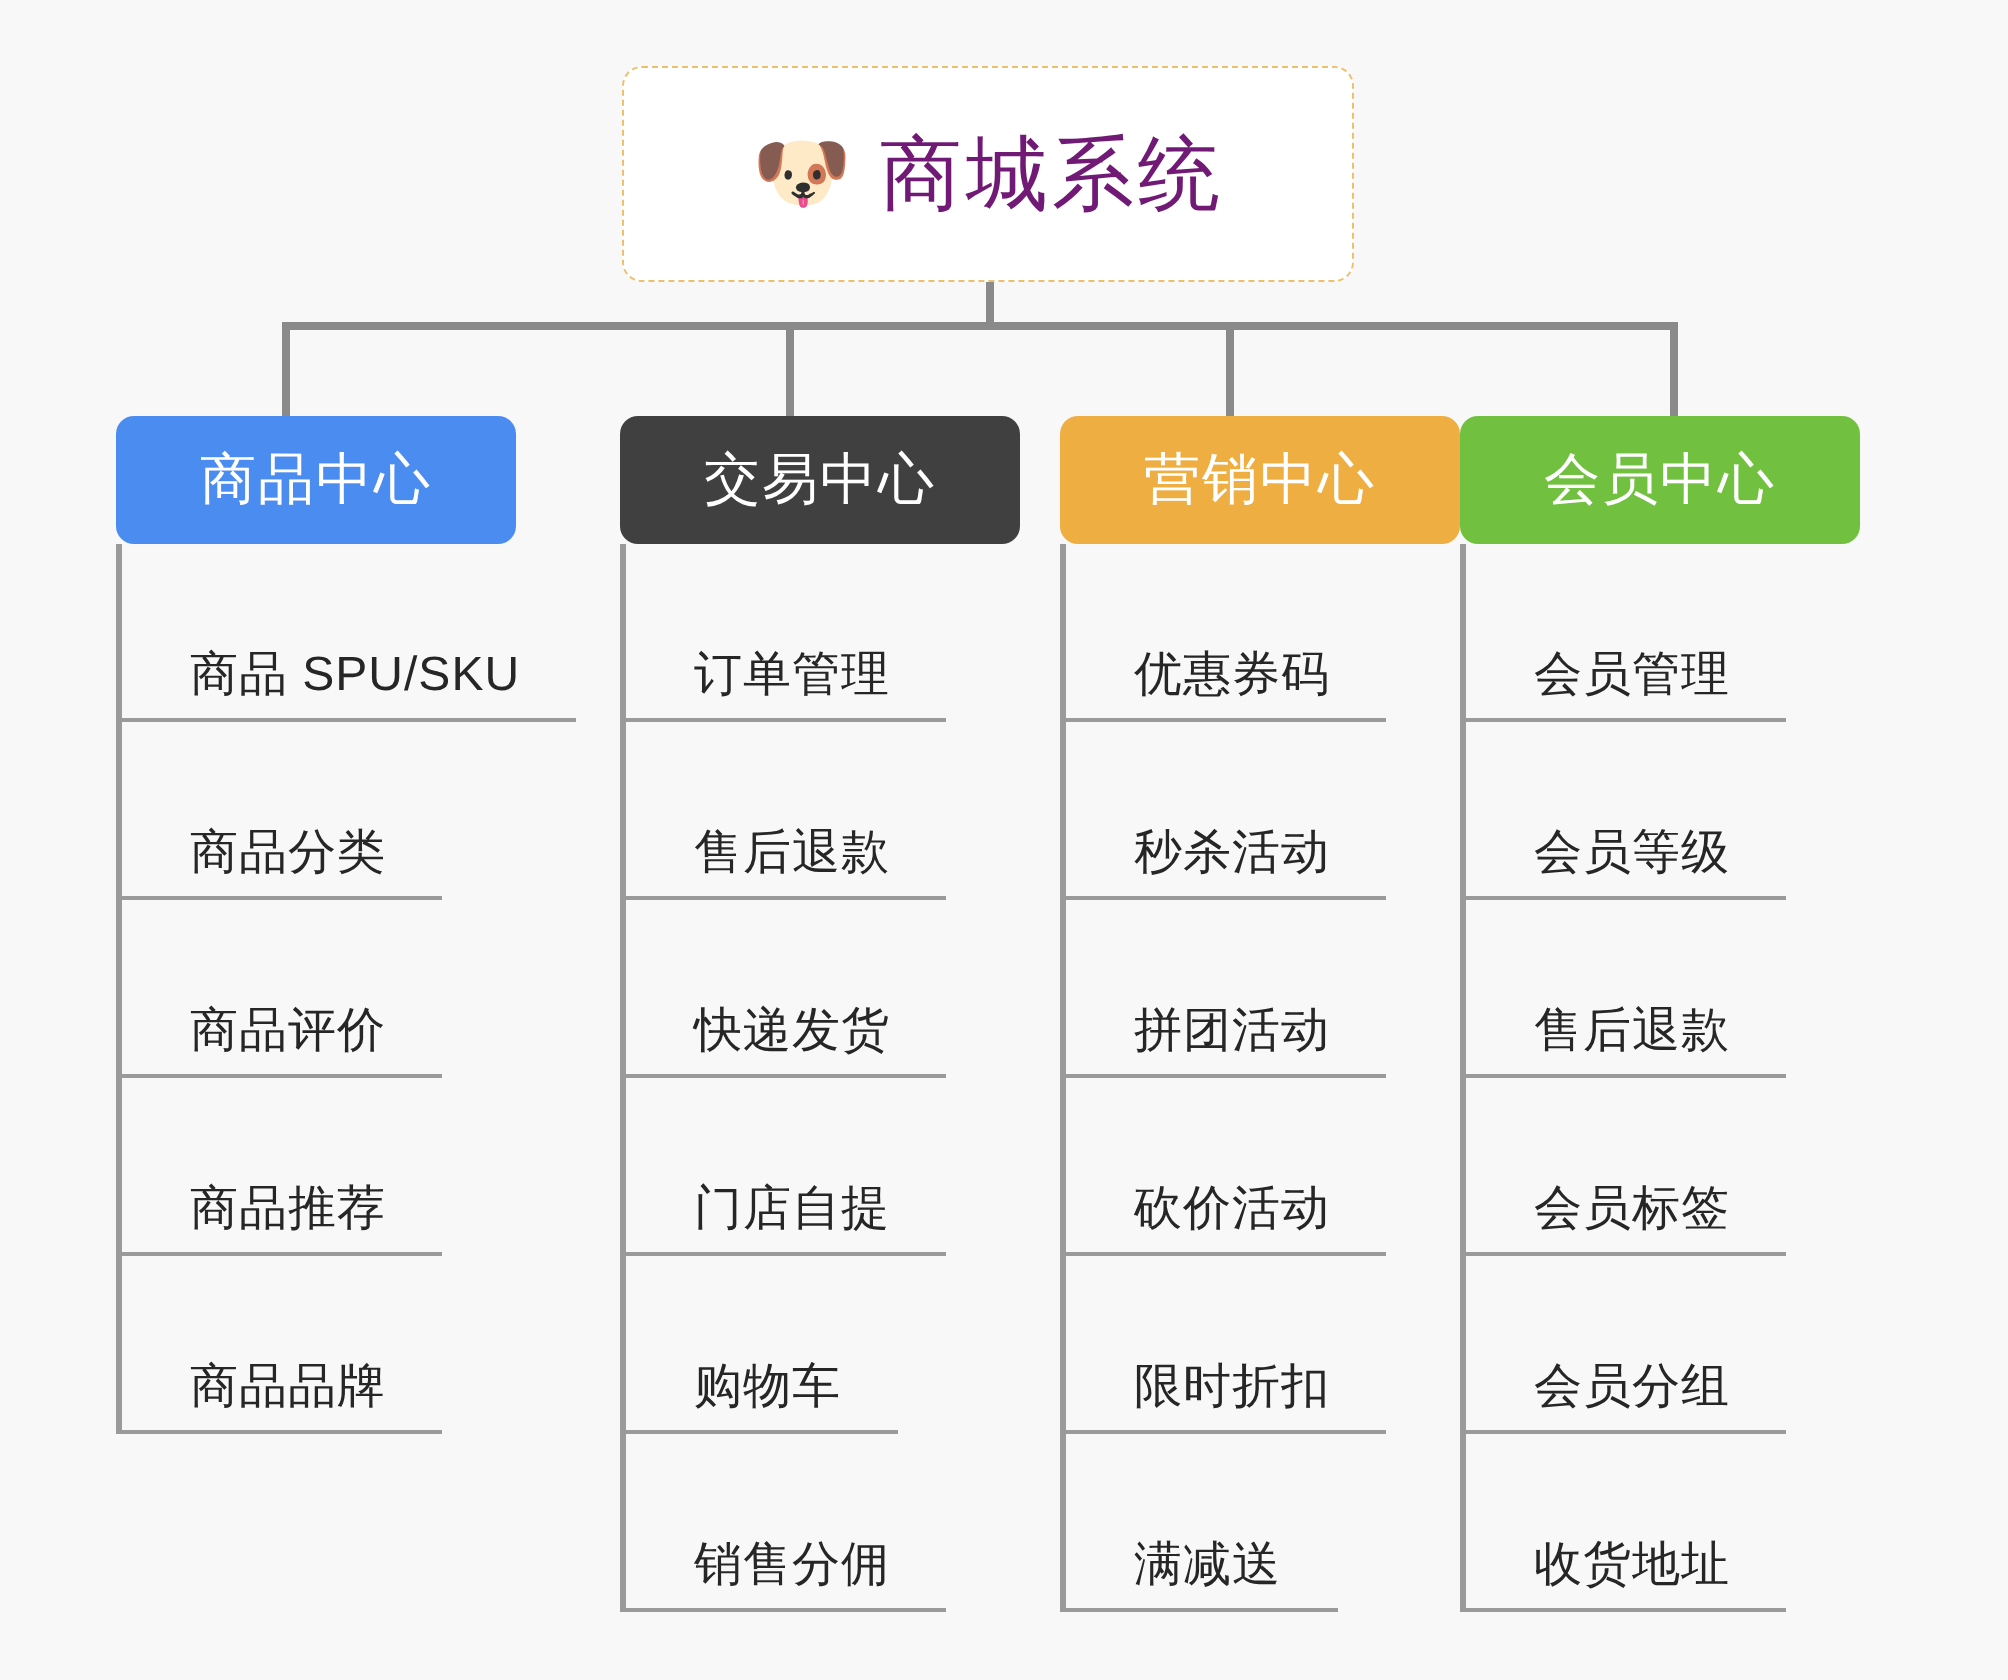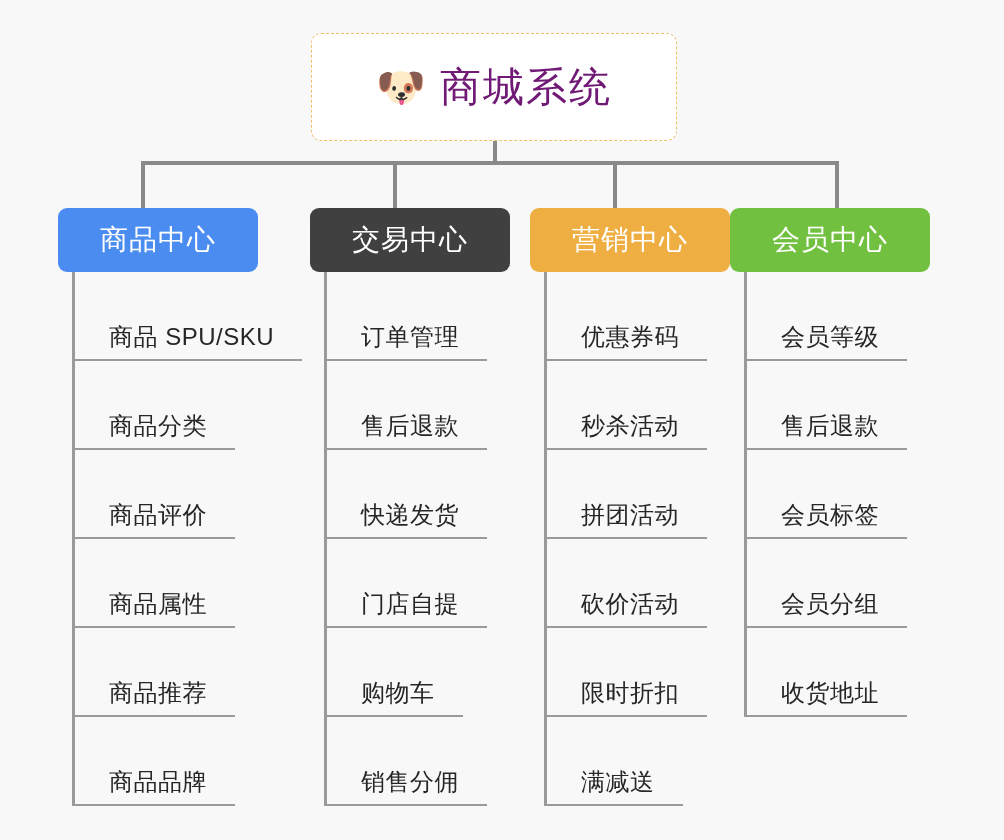--- a/index.html
+++ b/index.html
@@ -87,21 +87,20 @@
   }
   .cat-label {
     color: #ffffff;
     font-size: 28px;
     letter-spacing: 1px;
     white-space: nowrap;
   }
 
   
   .leaf-stack {
-    margin-left: 14px;
     border-left: 3px solid #9a9a9a;
     padding-top: 0;
   }
   .leaf {
     height: 89px;
     display: flex;
     align-items: flex-end;
     box-sizing: border-box;
   }
   .leaf-inner {
@@ -140,23 +139,20 @@
       <div class="leaf">
           <div class="leaf-inner"><span class="leaf-label">商品 SPU/SKU</span></div>
         </div>
       <div class="leaf">
           <div class="leaf-inner"><span class="leaf-label">商品分类</span></div>
         </div>
       <div class="leaf">
           <div class="leaf-inner"><span class="leaf-label">商品评价</span></div>
         </div>
       <div class="leaf">
-          <div class="leaf-inner"><span class="leaf-label">商品属性</span></div>
-        </div>
-      <div class="leaf">
           <div class="leaf-inner"><span class="leaf-label">商品推荐</span></div>
         </div>
       <div class="leaf">
           <div class="leaf-inner"><span class="leaf-label">商品品牌</span></div>
         </div>
     </div>
   </div>
 
   <div class="column" style="left:310px">
     <div class="cat-box" style="background:#404040">
@@ -209,20 +205,23 @@
         </div>
     </div>
   </div>
 
   <div class="column" style="left:730px">
     <div class="cat-box" style="background:#72c040">
       <span class="cat-label">会员中心</span>
     </div>
     <div class="leaf-stack">
       <div class="leaf">
+          <div class="leaf-inner"><span class="leaf-label">会员管理</span></div>
+        </div>
+      <div class="leaf">
           <div class="leaf-inner"><span class="leaf-label">会员等级</span></div>
         </div>
       <div class="leaf">
           <div class="leaf-inner"><span class="leaf-label">售后退款</span></div>
         </div>
       <div class="leaf">
           <div class="leaf-inner"><span class="leaf-label">会员标签</span></div>
         </div>
       <div class="leaf">
           <div class="leaf-inner"><span class="leaf-label">会员分组</span></div>

